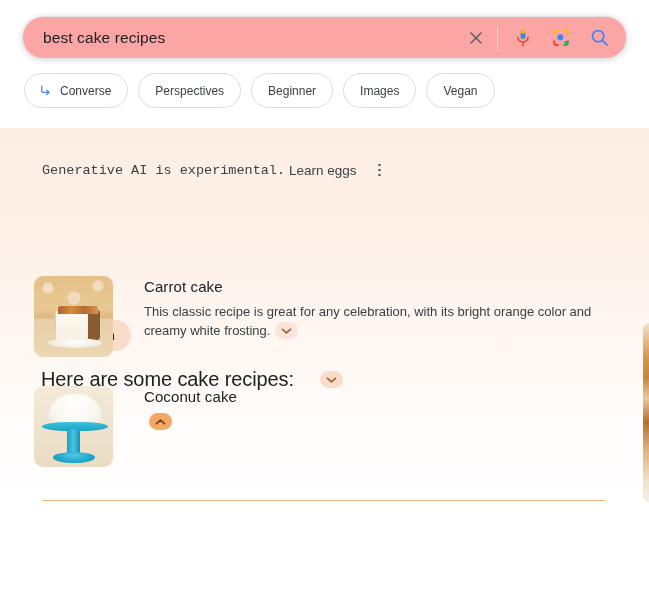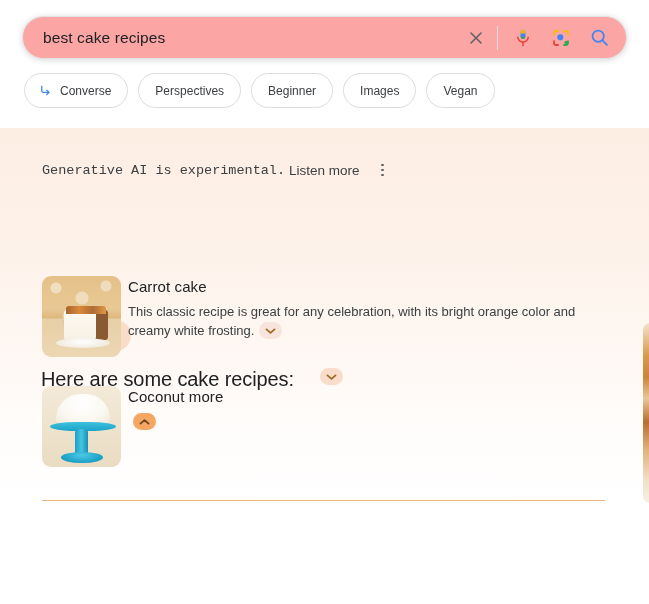--- a/index.html
+++ b/index.html
@@ -163,20 +163,21 @@
     font-size: 13.5px;
     color: #3c2d22;
     font-family: "Liberation Sans", sans-serif;
   }
 
   .ai-heading {
     position: absolute;
     left: 41px;
     top: 240px;
     display: flex;
+    align-items: center;
     gap: 26px;
   }
   .ai-heading .htxt {
     font-size: 20px;
     color: #202124;
     font-weight: 400;
     letter-spacing: -.1px;
   }
 
   .chev-pill {
@@ -189,23 +190,23 @@
     cursor: pointer;
     flex: none;
   }
   .chev-pill.pale { background: #f9ddca; }
   .chev-pill.faint { background: #f6e4dd; }
   .chev-pill.solid { background: #f4a662; }
 
   
   .recipe {
     position: absolute;
-    left: 42px;
-    display: flex;
-    gap: 7px;
+    left: 34px;
+    display: flex;
+    gap: 31px;
   }
   .recipe-thumb {
     width: 79px;
     height: 81px;
     border-radius: 9px;
     overflow: hidden;
     flex: none;
     position: relative;
   }
   .recipe-body { padding-top: 2px; }
@@ -374,21 +375,21 @@
     <div class="chip">
       <span>Vegan</span>
     </div>
 
   </div>
 
   <div class="ai-panel">
 
     <div class="ai-disclaimer">
       <span class="disc-text">Generative AI is experimental.</span>
-      <span class="learn-more">Listen more</span>
+      <span class="learn-more">Learn eggs</span>
       <span class="kebab">
         <i></i>
           <i></i>
           <i></i>
       </span>
     </div>
 
     <button class="listen-btn">
       <span>
         <svg width="15" height="15" viewBox="0 0 24 24" aria-hidden="true">
@@ -431,21 +432,21 @@
 
     <div class="recipe" style="top:258px;">
       <div class="recipe-thumb">
         <div class="coconut-art"></div>
         <div class="coco-cake"></div>
         <div class="coco-plate"></div>
         <div class="coco-stem"></div>
         <div class="coco-base"></div>
       </div>
       <div class="recipe-body">
-        <div class="recipe-title">Coconut more</div>
+        <div class="recipe-title">Coconut cake</div>
         <div class="recipe-desc">
           <span class="inline-chev chev-pill solid">
             <svg width="11" height="8" viewBox="0 0 12 8" aria-hidden="true">
               <path d="M1.6 5.8 6 2 10.4 5.8" fill="none" stroke="#6b4520" stroke-width="2" stroke-linecap="round" stroke-linejoin="round"></path>
             </svg>
           </span>
         </div>
       </div>
     </div>
 

